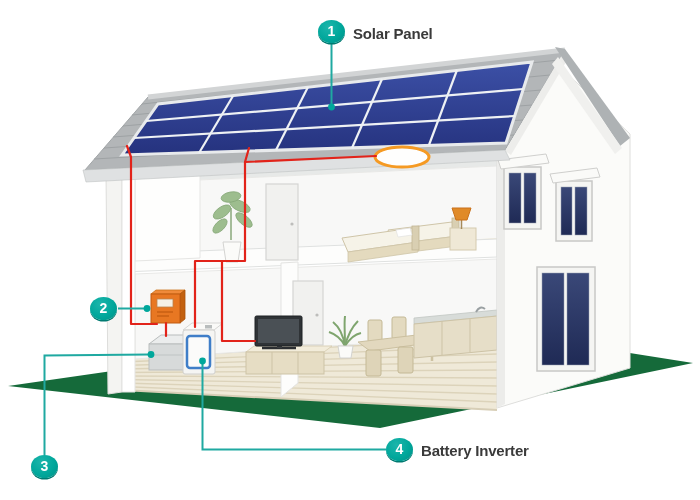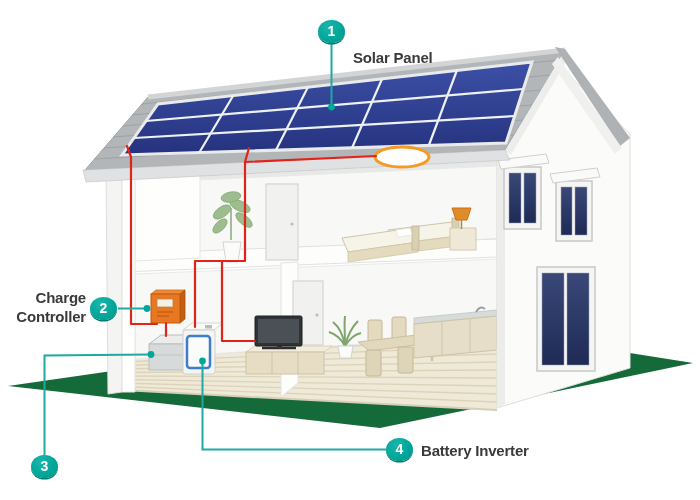--- a/index.html
+++ b/index.html
@@ -237,22 +237,21 @@
   </g>
   <g fill="#00a79b">
     <circle cx="331.5" cy="107" r="3.4"></circle>
     <circle cx="147" cy="308.5" r="3.4"></circle>
     <circle cx="151" cy="354.5" r="3.4"></circle>
     <circle cx="202.5" cy="361" r="3.4"></circle>
   </g>
 </svg>
 
   <div class="badge" style="left:318px;top:20px;">1</div>
-  <div class="lbl" style="left:353px;top:24px;margin-top:24px;">Solar Panel</div>
-
-  <div class="lbl right" style="left:0px;top:288px;width:86px;">Charge Controller</div>
+  <div class="lbl" style="left:353px;top:24px;">Solar Panel</div>
+
   <div class="badge" style="left:90px;top:297px;">2</div>
 
   <div class="badge" style="left:31px;top:455px;">3</div>
 
   <div class="badge" style="left:386px;top:438px;">4</div>
   <div class="lbl" style="left:421px;top:441px;text-align:right;">Battery Inverter</div>
 </div>
 
 </body></html>

